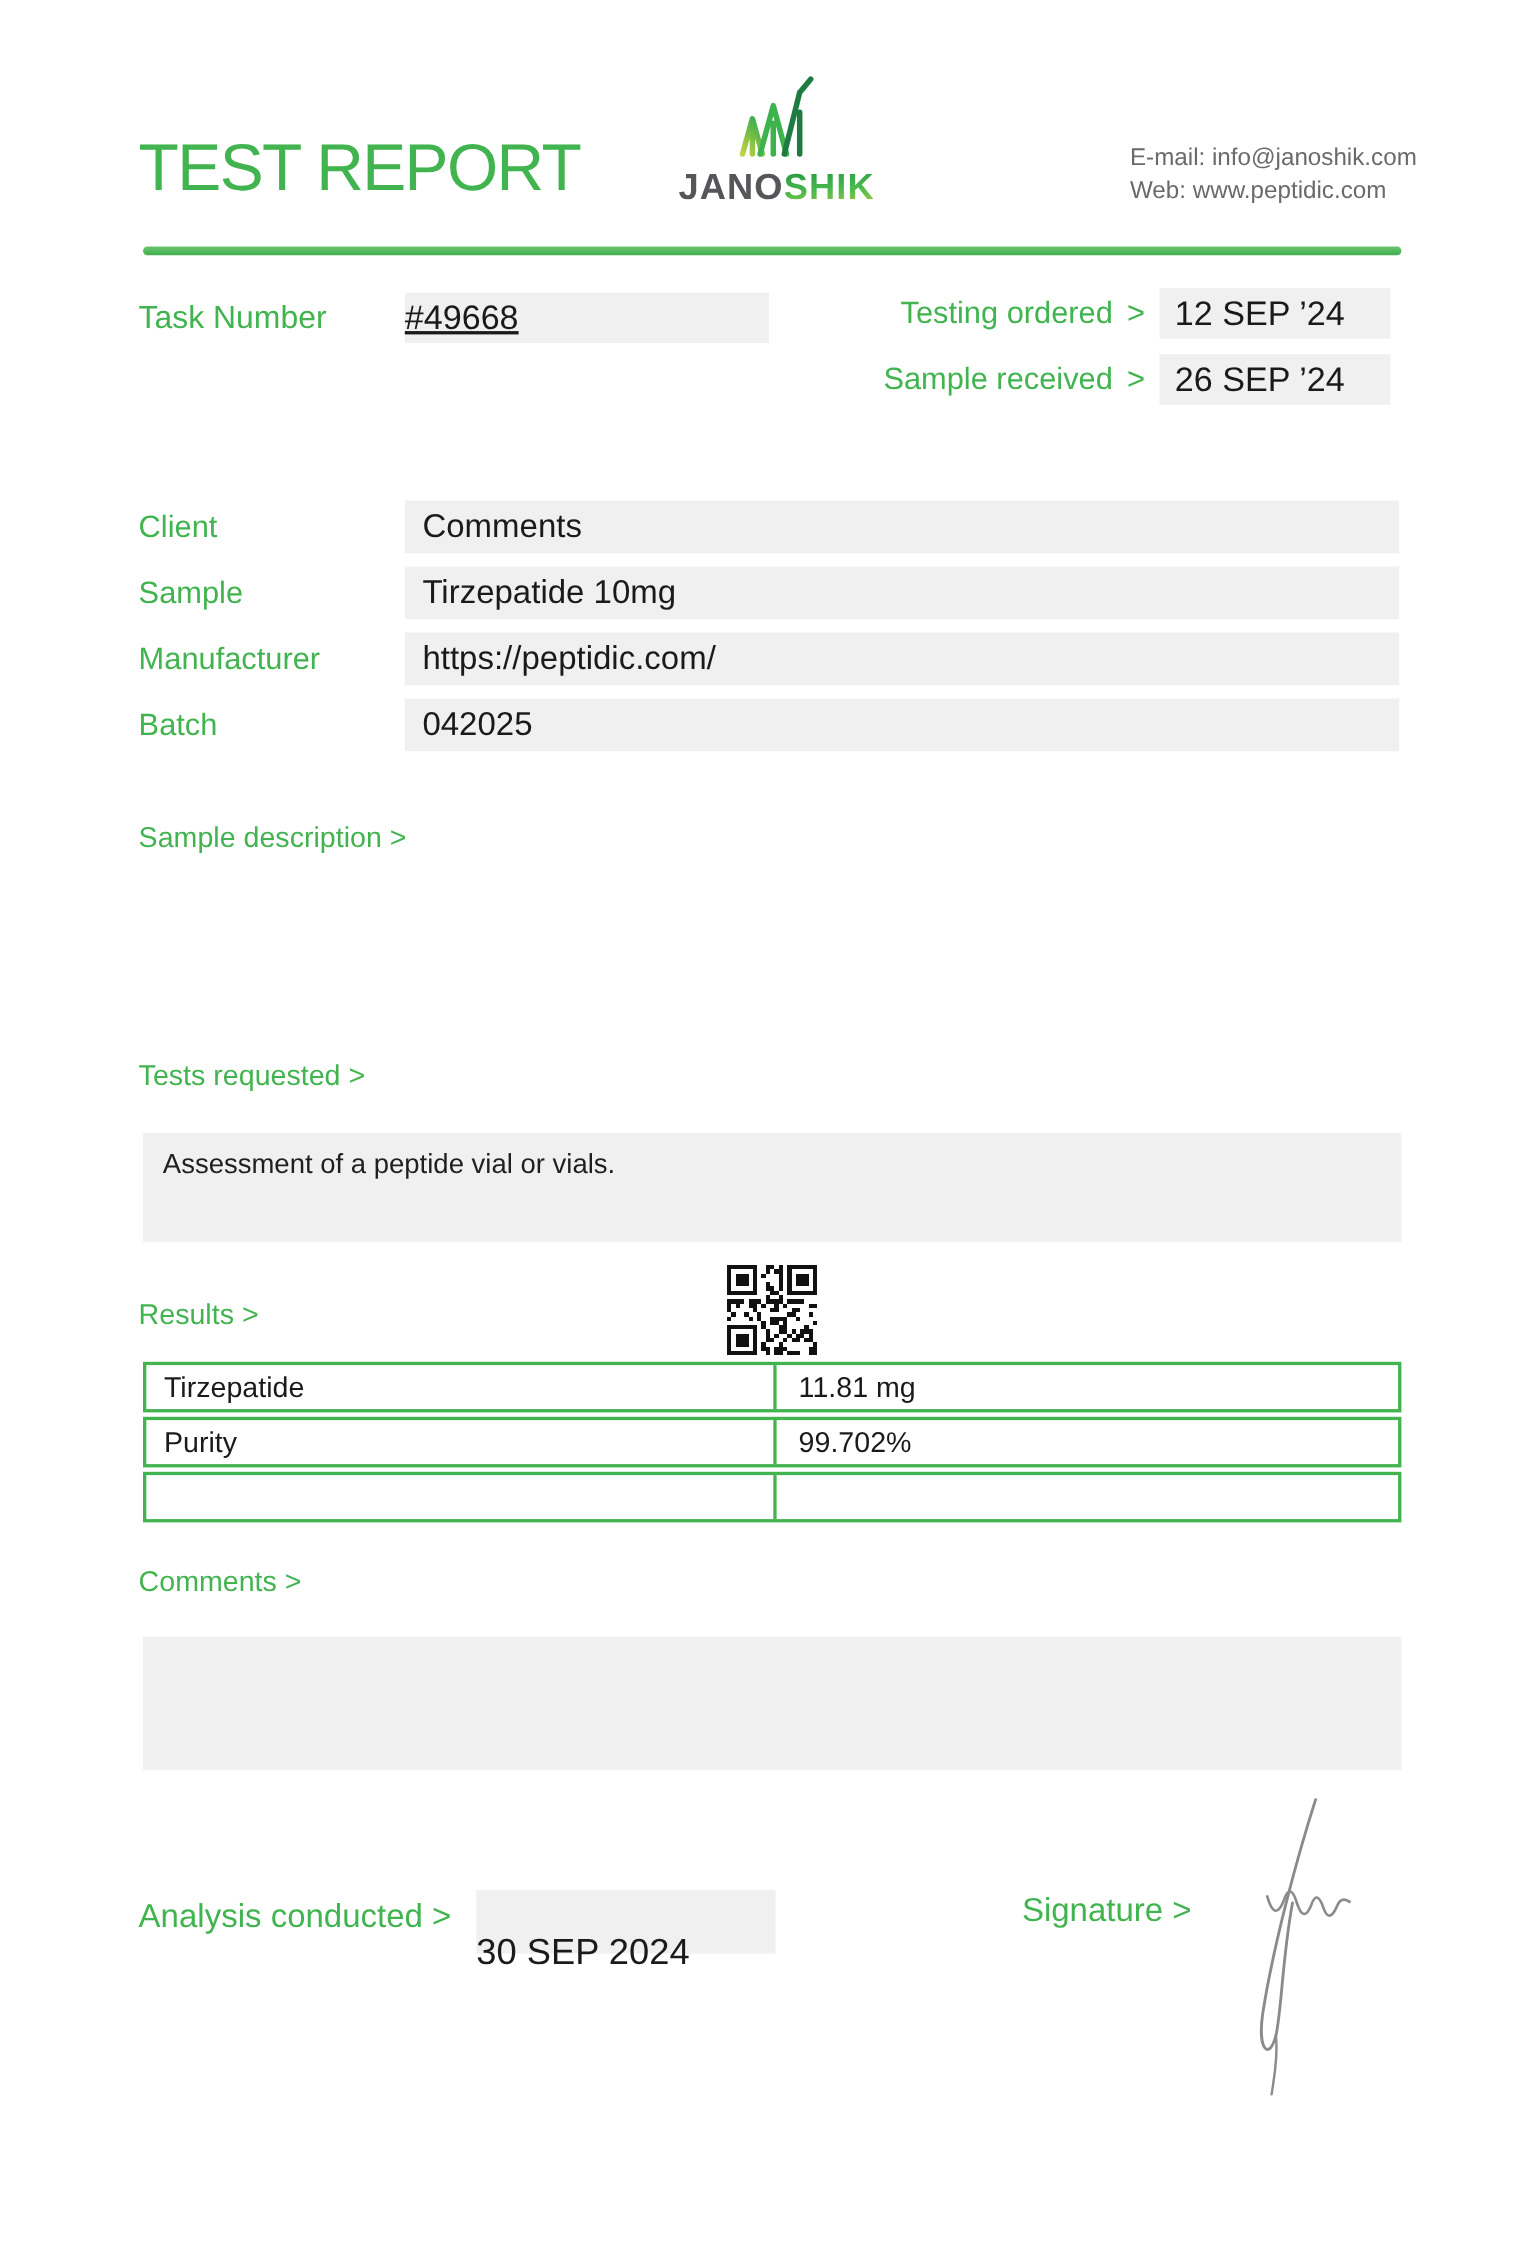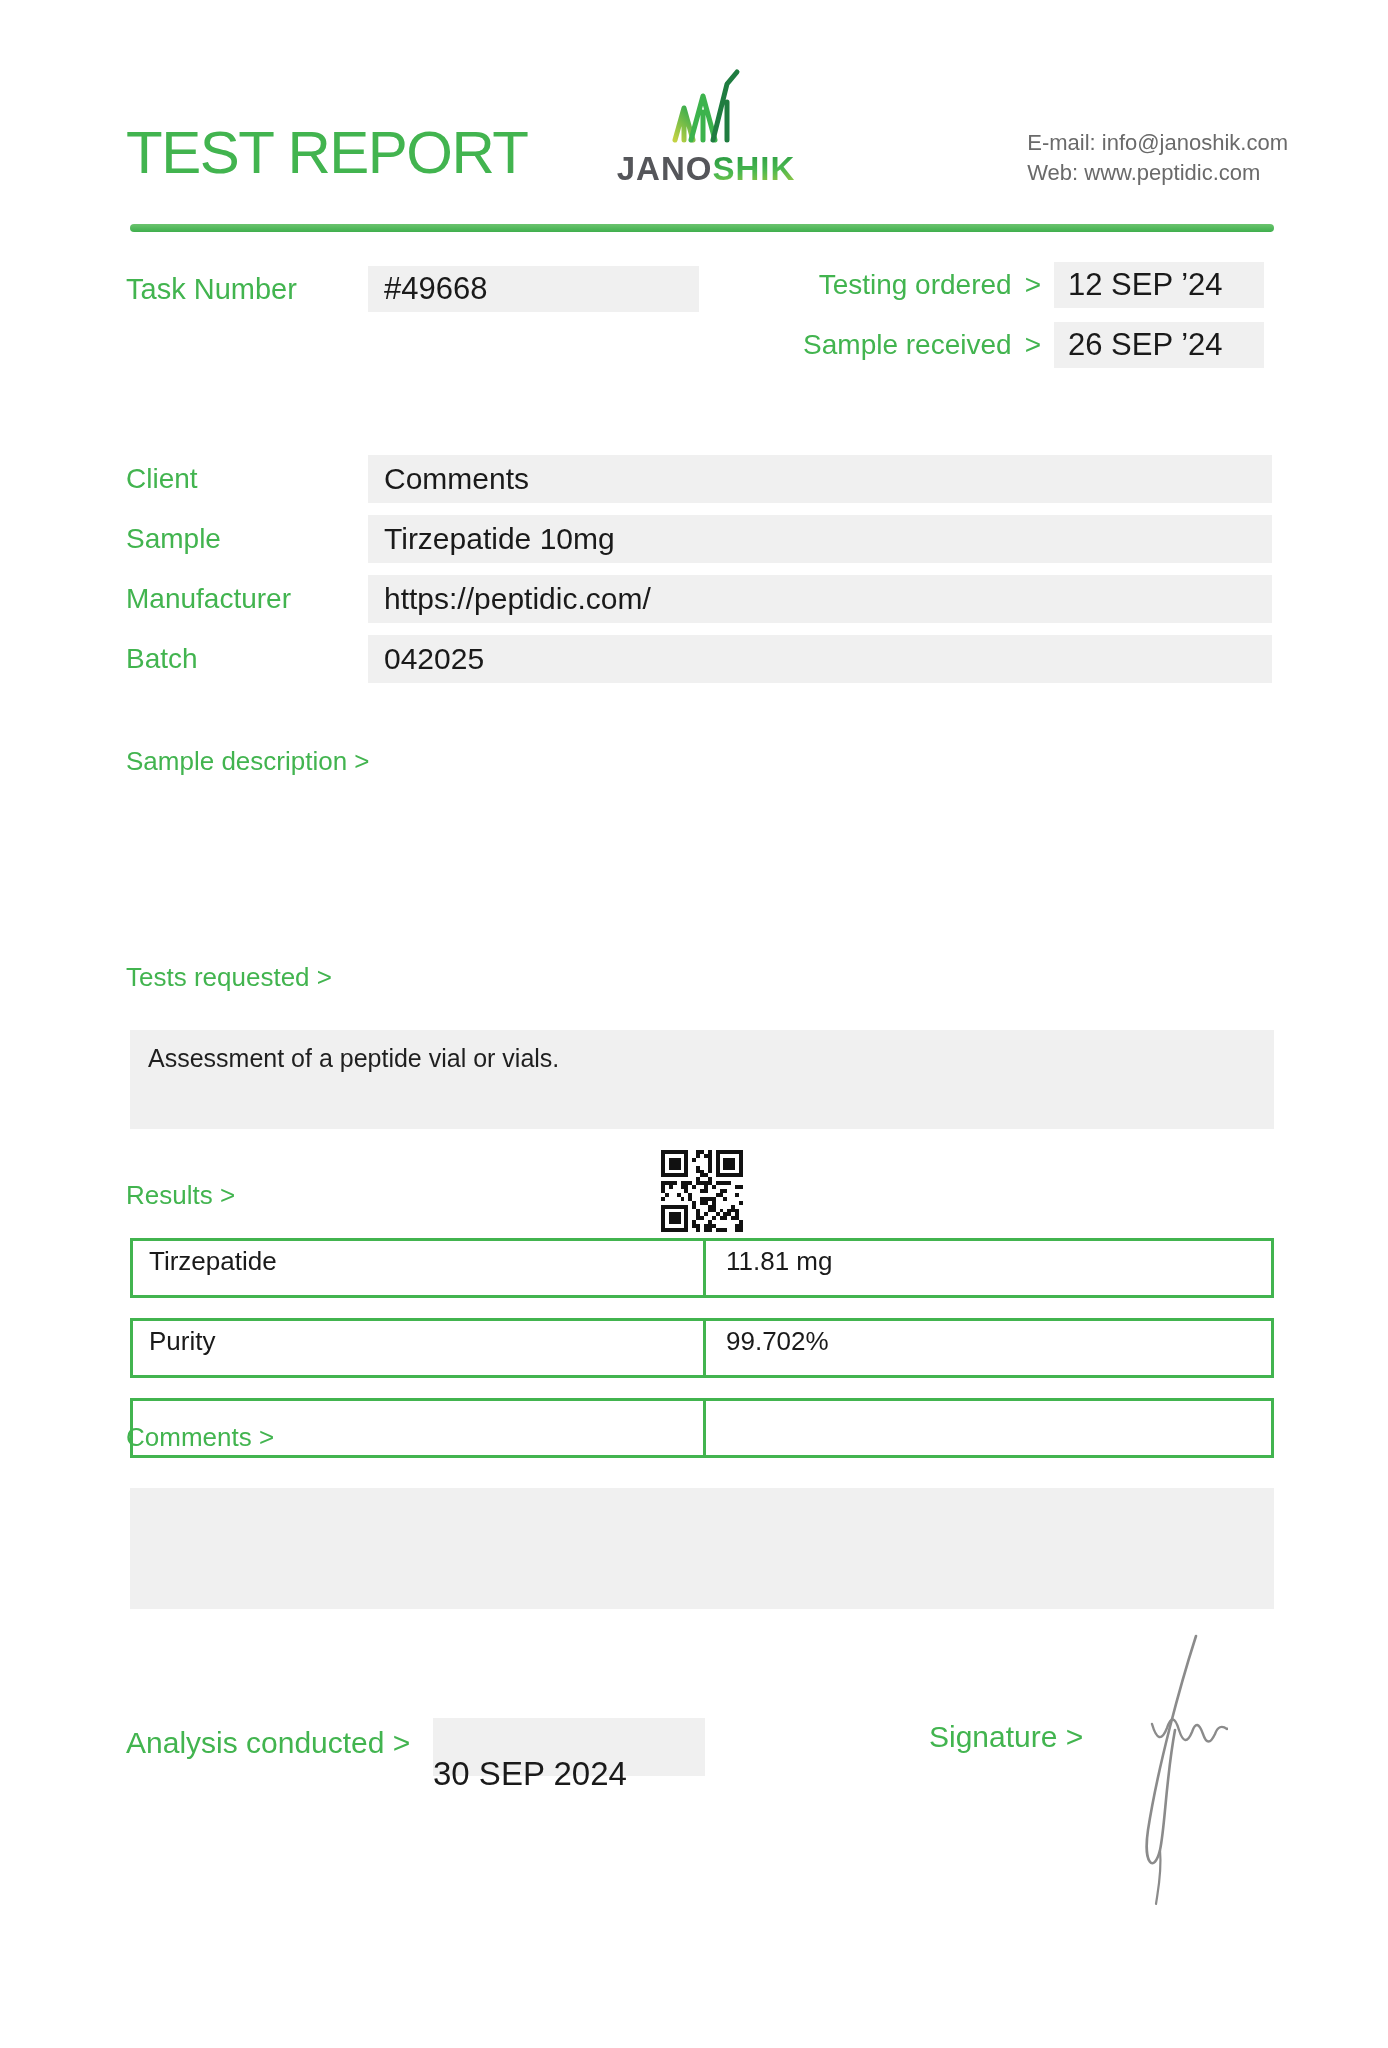--- a/index.html
+++ b/index.html
@@ -39,40 +39,40 @@
     left:130px;top:224px;width:1144px;height:8px;
     background:linear-gradient(180deg,#6cc46f,#3faf4d);border-radius:4px;
   }
   
   .glabel{color:var(--green);font-size:28px;white-space:nowrap;}
   .gbox{background:var(--box);box-sizing:border-box;}
   .value{color:var(--dark);font-size:30px;white-space:nowrap;}
   
   .task-label{left:126px;top:266px;line-height:46px;font-size:29px;}
   .task-box{left:368px;top:266px;width:331px;height:46px;}
-  .task-box .value{line-height:46px;padding-left:16px;font-size:31px;}
+  .task-box .value{line-height:46px;padding-left:0;font-size:31px;text-decoration:underline;}
   .date-row{left:760px;width:504px;height:46px;display:flex;align-items:center;gap:13px;}
   .date-row .dlabel{flex:1;text-align:right;}
   .date-row .sep{color:var(--green);font-size:28px;}
   .date-row .gbox{width:210px;height:46px;}
   .date-row .value{line-height:46px;padding-left:14px;font-size:31px;}
   
   .info-label{left:126px;line-height:48px;}
   .info-box{left:368px;width:904px;height:48px;}
   .info-box .value{line-height:48px;padding-left:16px;}
   
   .heading{left:126px;color:var(--green);font-size:26px;white-space:nowrap;}
   .content-box{left:130px;width:1144px;padding:14px 18px;box-sizing:border-box;background:var(--box);}
   .content-box .ctext{font-size:25px;color:#1f1f1f;}
   
   .results-table{left:130px;top:1238px;width:1144px;}
   .rt-row{
     display:grid;grid-template-columns:570px 1fr;
     border:3px solid var(--green);box-sizing:border-box;
-    height:60px;margin-bottom:20px;background:#fff;
+    height:46px;margin-bottom:4px;background:#fff;
   }
   .rt-cell{font-size:26px;color:var(--dark);line-height:40px;padding-left:16px;white-space:nowrap;}
   .rt-cell.val{border-left:3px solid var(--green);padding-left:20px;}
   
   .analysis-label{left:126px;top:1726px;font-size:30px;}
   .analysis-box{left:433px;top:1718px;width:272px;height:58px;}
   .analysis-box .value{line-height:58px;font-size:33px;margin-top:27px;}
   .signature-label{left:929px;top:1720px;font-size:30px;}
   .sig-svg{left:1118px;top:1628px;}
 </style>

